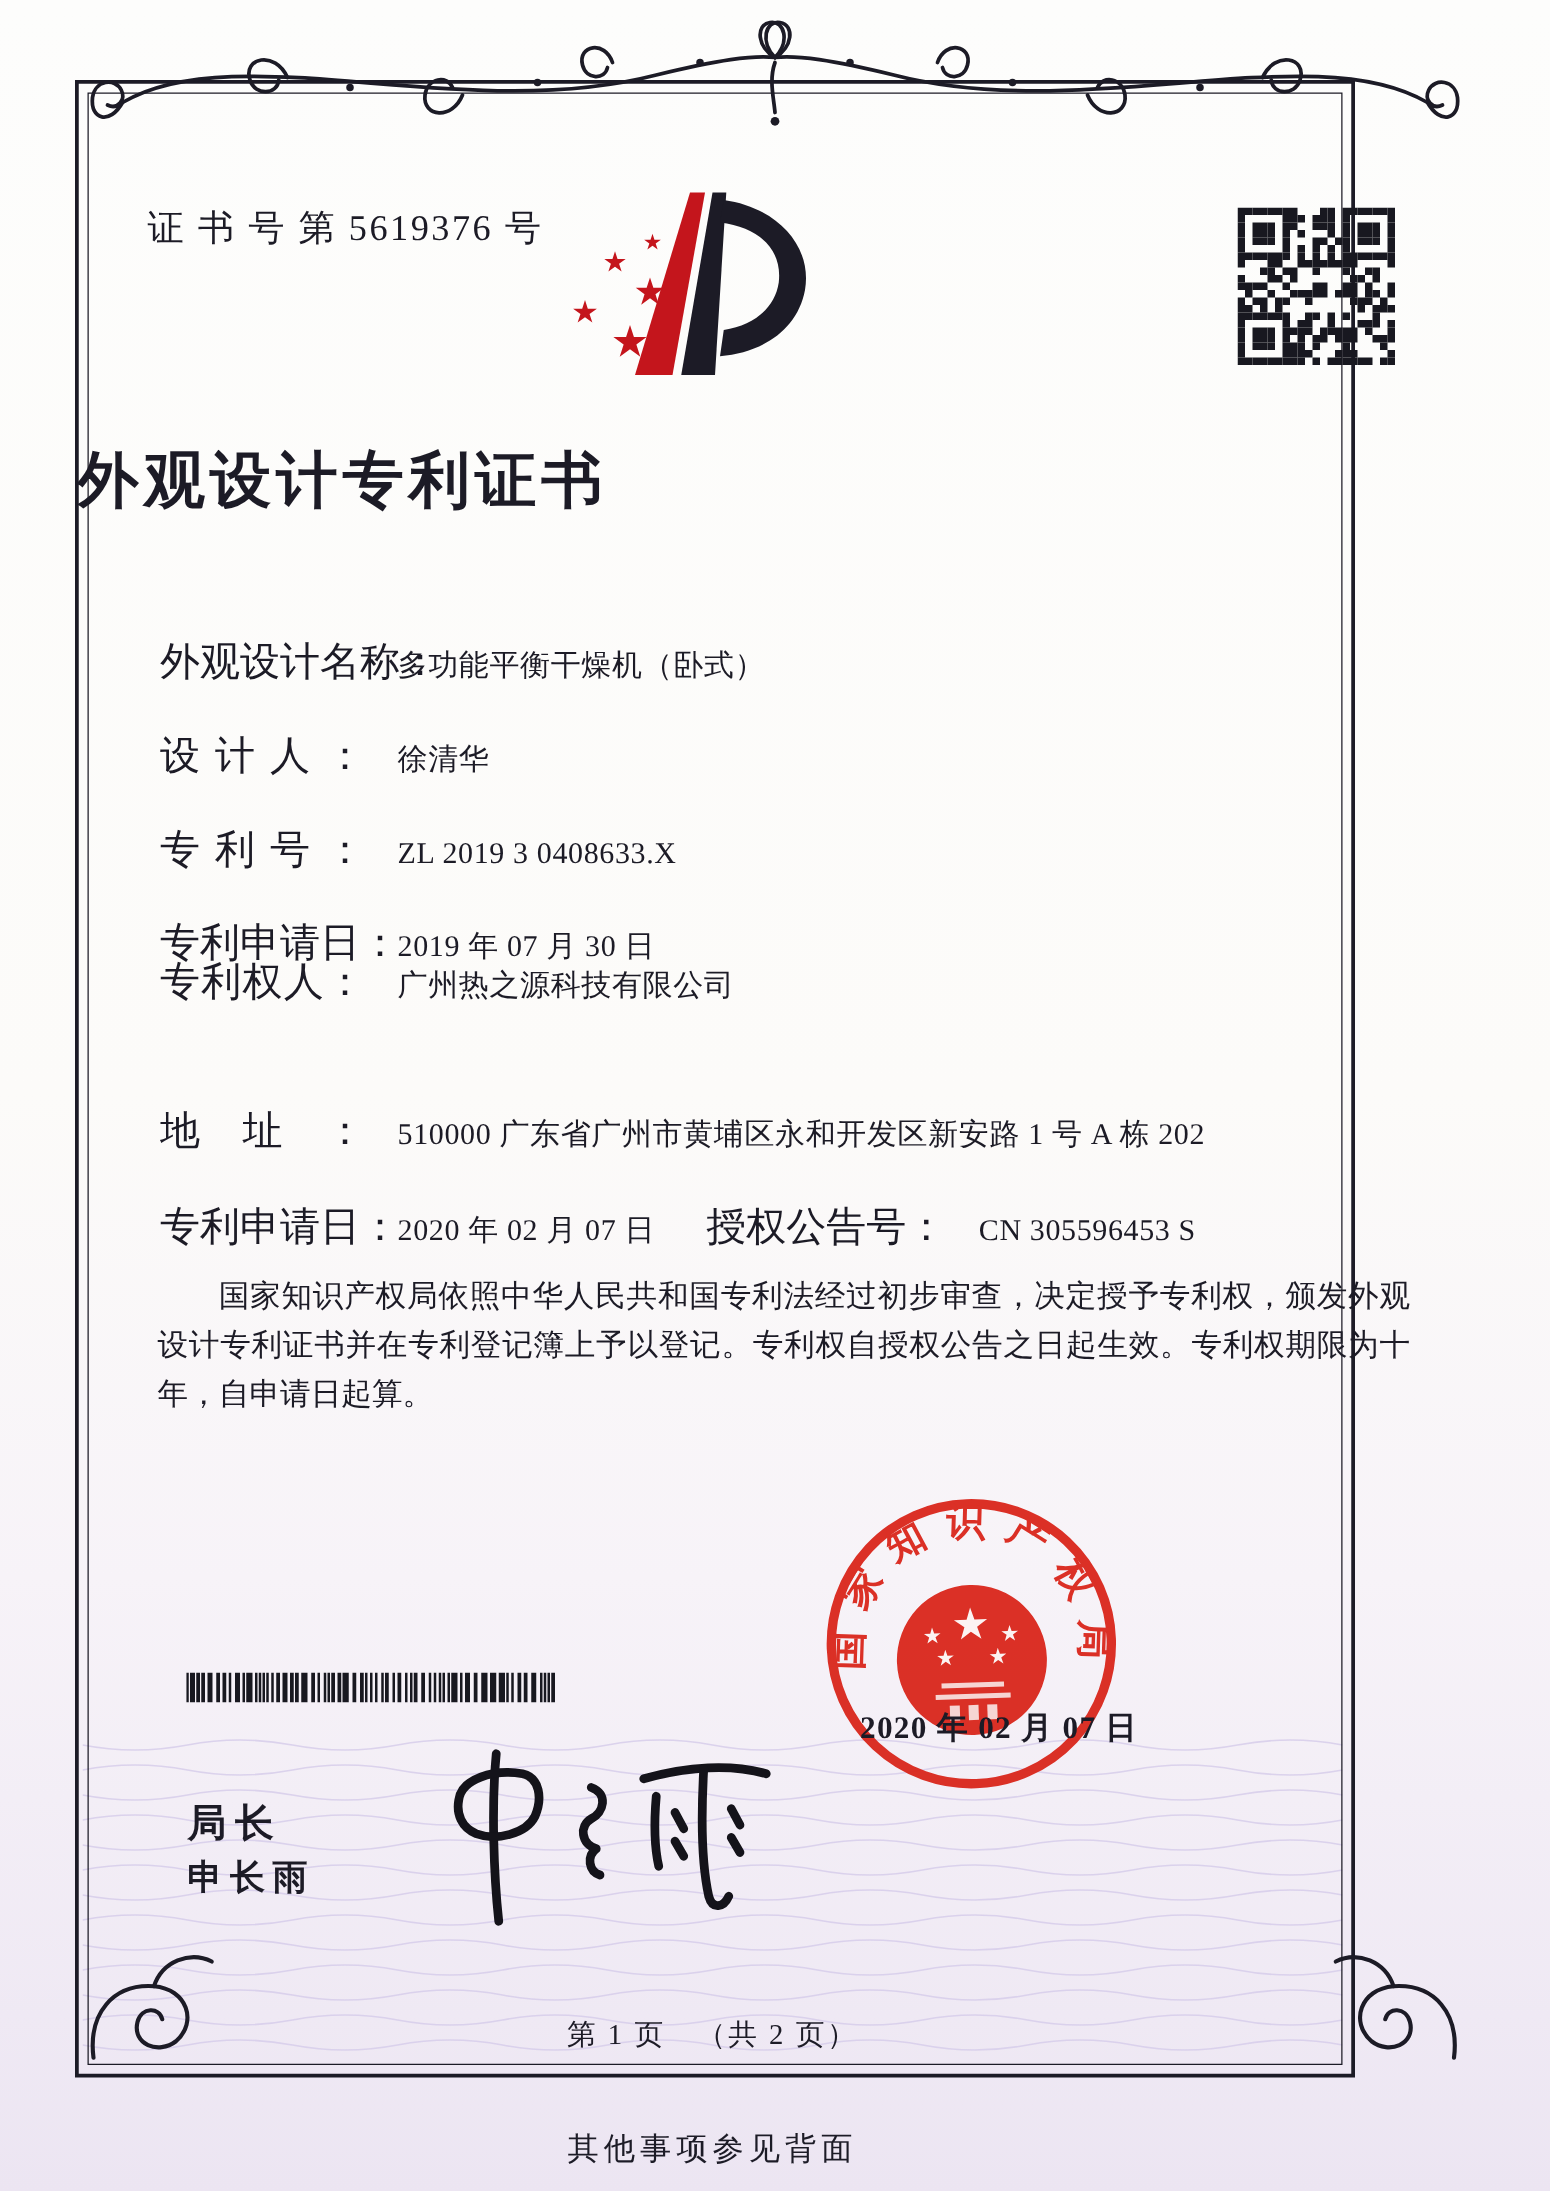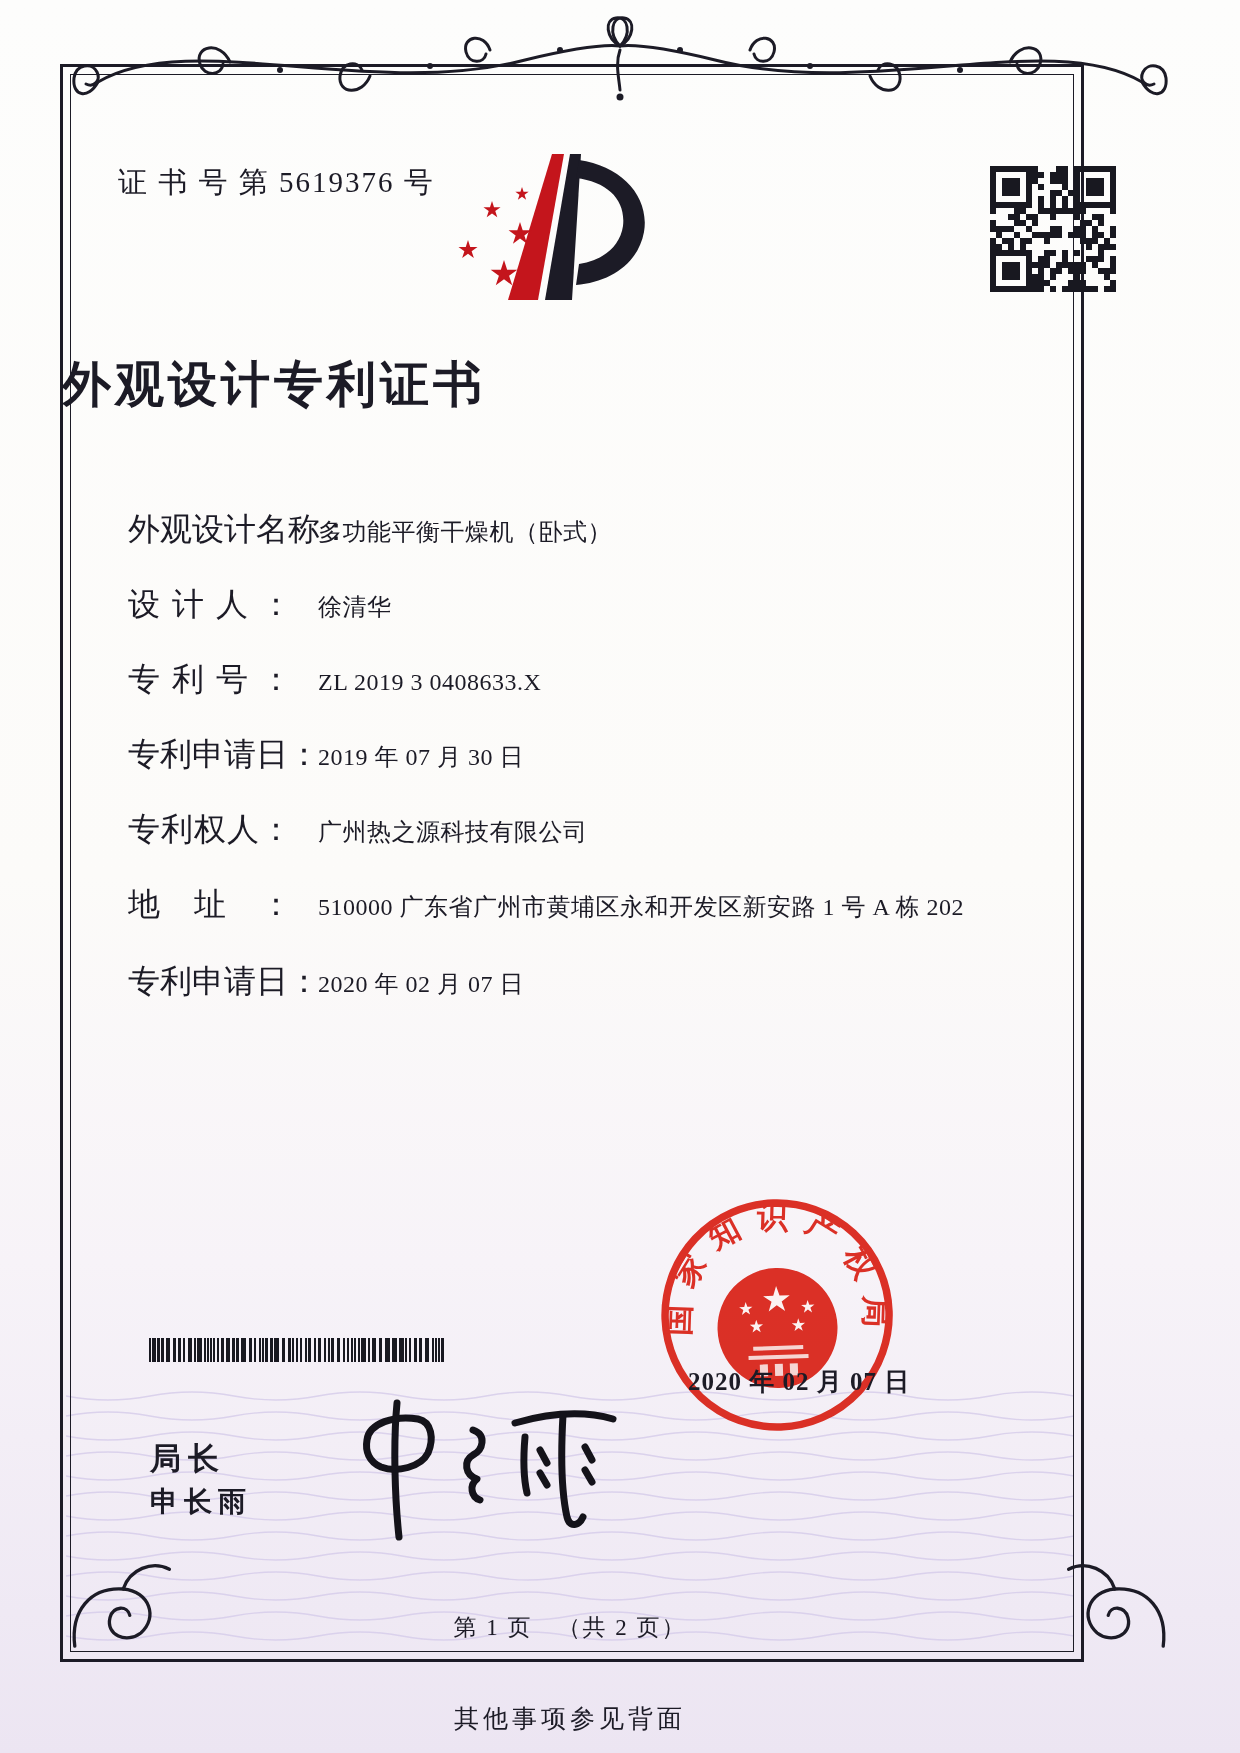--- a/index.html
+++ b/index.html
@@ -363,31 +363,35 @@
 </div>
 <div class="abs frow z3" style="top:583px">
   <span class="flabel">设计人：</span><span class="fvalue">徐清华</span>
 </div>
 <div class="abs frow z3" style="top:658px">
   <span class="flabel">专利号：</span><span class="fvalue">ZL 2019 3 0408633.X</span>
 </div>
 <div class="abs frow z3" style="top:733px">
   <span class="flabel">专利申请日：</span><span class="fvalue">2019 年 07 月 30 日</span>
 </div>
-<div class="abs frow z3" style="top:808px">
+<div class="abs frow z3" style="top:764px">
   <span class="flabel">专利权人：</span><span class="fvalue">广州热之源科技有限公司</span>
 </div>
 <div class="abs frow z3" style="top:883px">
   <span class="flabel">地址：</span><span class="fvalue">510000  广东省广州市黄埔区永和开发区新安路 1 号 A 栋 202</span>
 </div>
 <div class="abs frow z3" style="top:960px">
   <span class="flabel">专利申请日：</span><span class="fvalue">2020 年 02 月 07 日</span>
+  <span class="g2">
+    <span class="flabel">授权公告号：</span><span class="fvalue">CN 305596453 S</span>
+  </span>
 </div>
 
 <div class="abs bodytext z3">
+  <p>国家知识产权局依照中华人民共和国专利法经过初步审查，决定授予专利权，颁发外观设计专利证书并在专利登记簿上予以登记。专利权自授权公告之日起生效。专利权期限为十年，自申请日起算。</p>
 </div>
 
 <svg id="barcode" class="abs z3" style="left:149px;top:1338px" width="300" height="24" viewBox="0 0 300 24">
     <rect x="0" y="0" width="2" height="24" fill="#181820"></rect>
     <rect x="3" y="0" width="4" height="24" fill="#181820"></rect>
     <rect x="8" y="0" width="3" height="24" fill="#181820"></rect>
     <rect x="12" y="0" width="3" height="24" fill="#181820"></rect>
     <rect x="17" y="0" width="4" height="24" fill="#181820"></rect>
     <rect x="24" y="0" width="3" height="24" fill="#181820"></rect>
     <rect x="29" y="0" width="3" height="24" fill="#181820"></rect>

